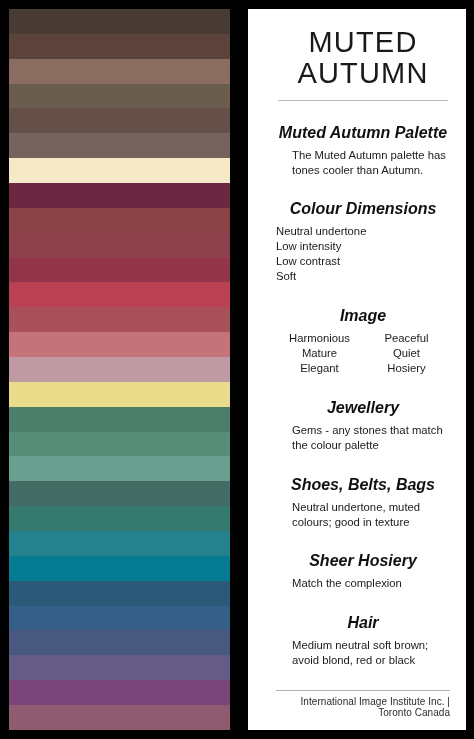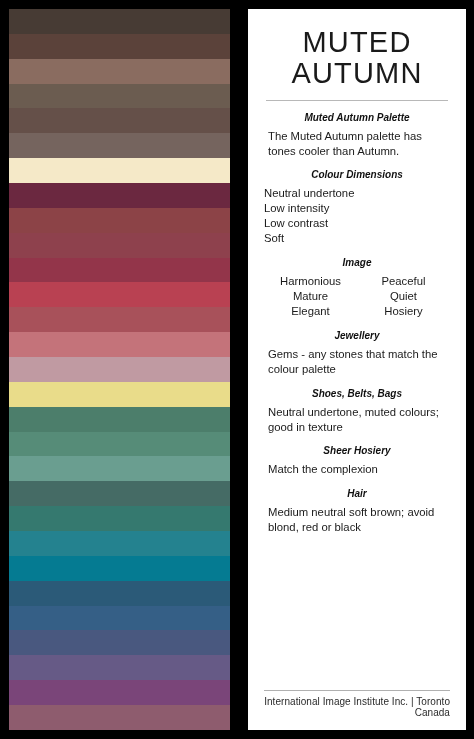--- a/index.html
+++ b/index.html
@@ -37,21 +37,21 @@
 
   
   #info-card {
     position: absolute;
     left: 248px;
     top: 9px;
     width: 218px;
     height: 721px;
     background: #ffffff;
     box-sizing: border-box;
-    padding: 14px 16px 10px 16px;
+    padding: 14px 16px 10px 28px;
     display: flex;
     flex-direction: column;
   }
 
   #poster-title {
     text-align: center;
     font-size: 29px;
     line-height: 1.08;
     letter-spacing: 1.2px;
     color: #1a1a1a;
@@ -66,33 +66,33 @@
     border: 0;
     border-top: 1px solid #b8b8b8;
     margin: 10px 2px 0 2px;
   }
 
   .section {
     margin-top: 11px;
   }
   .section-heading {
     text-align: center;
-    font-size: 10px;
+    font-size: 16px;
     font-weight: bold;
     font-style: italic;
     color: #111111;
-    margin: 0 0 6px 0;
+    margin: 12px 0 6px 0;
   }
   .section-body {
     font-size: 11.3px;
     line-height: 1.32;
     color: #1b1b1b;
   }
   .para {
-    margin: 0 0 6px 4px;
+    margin: 0 0 6px 16px;
   }
   .para:last-child {
     margin-bottom: 0;
   }
   .list-line {
     display: block;
   }
   .two-col {
     display: flex;
     text-align: center;

